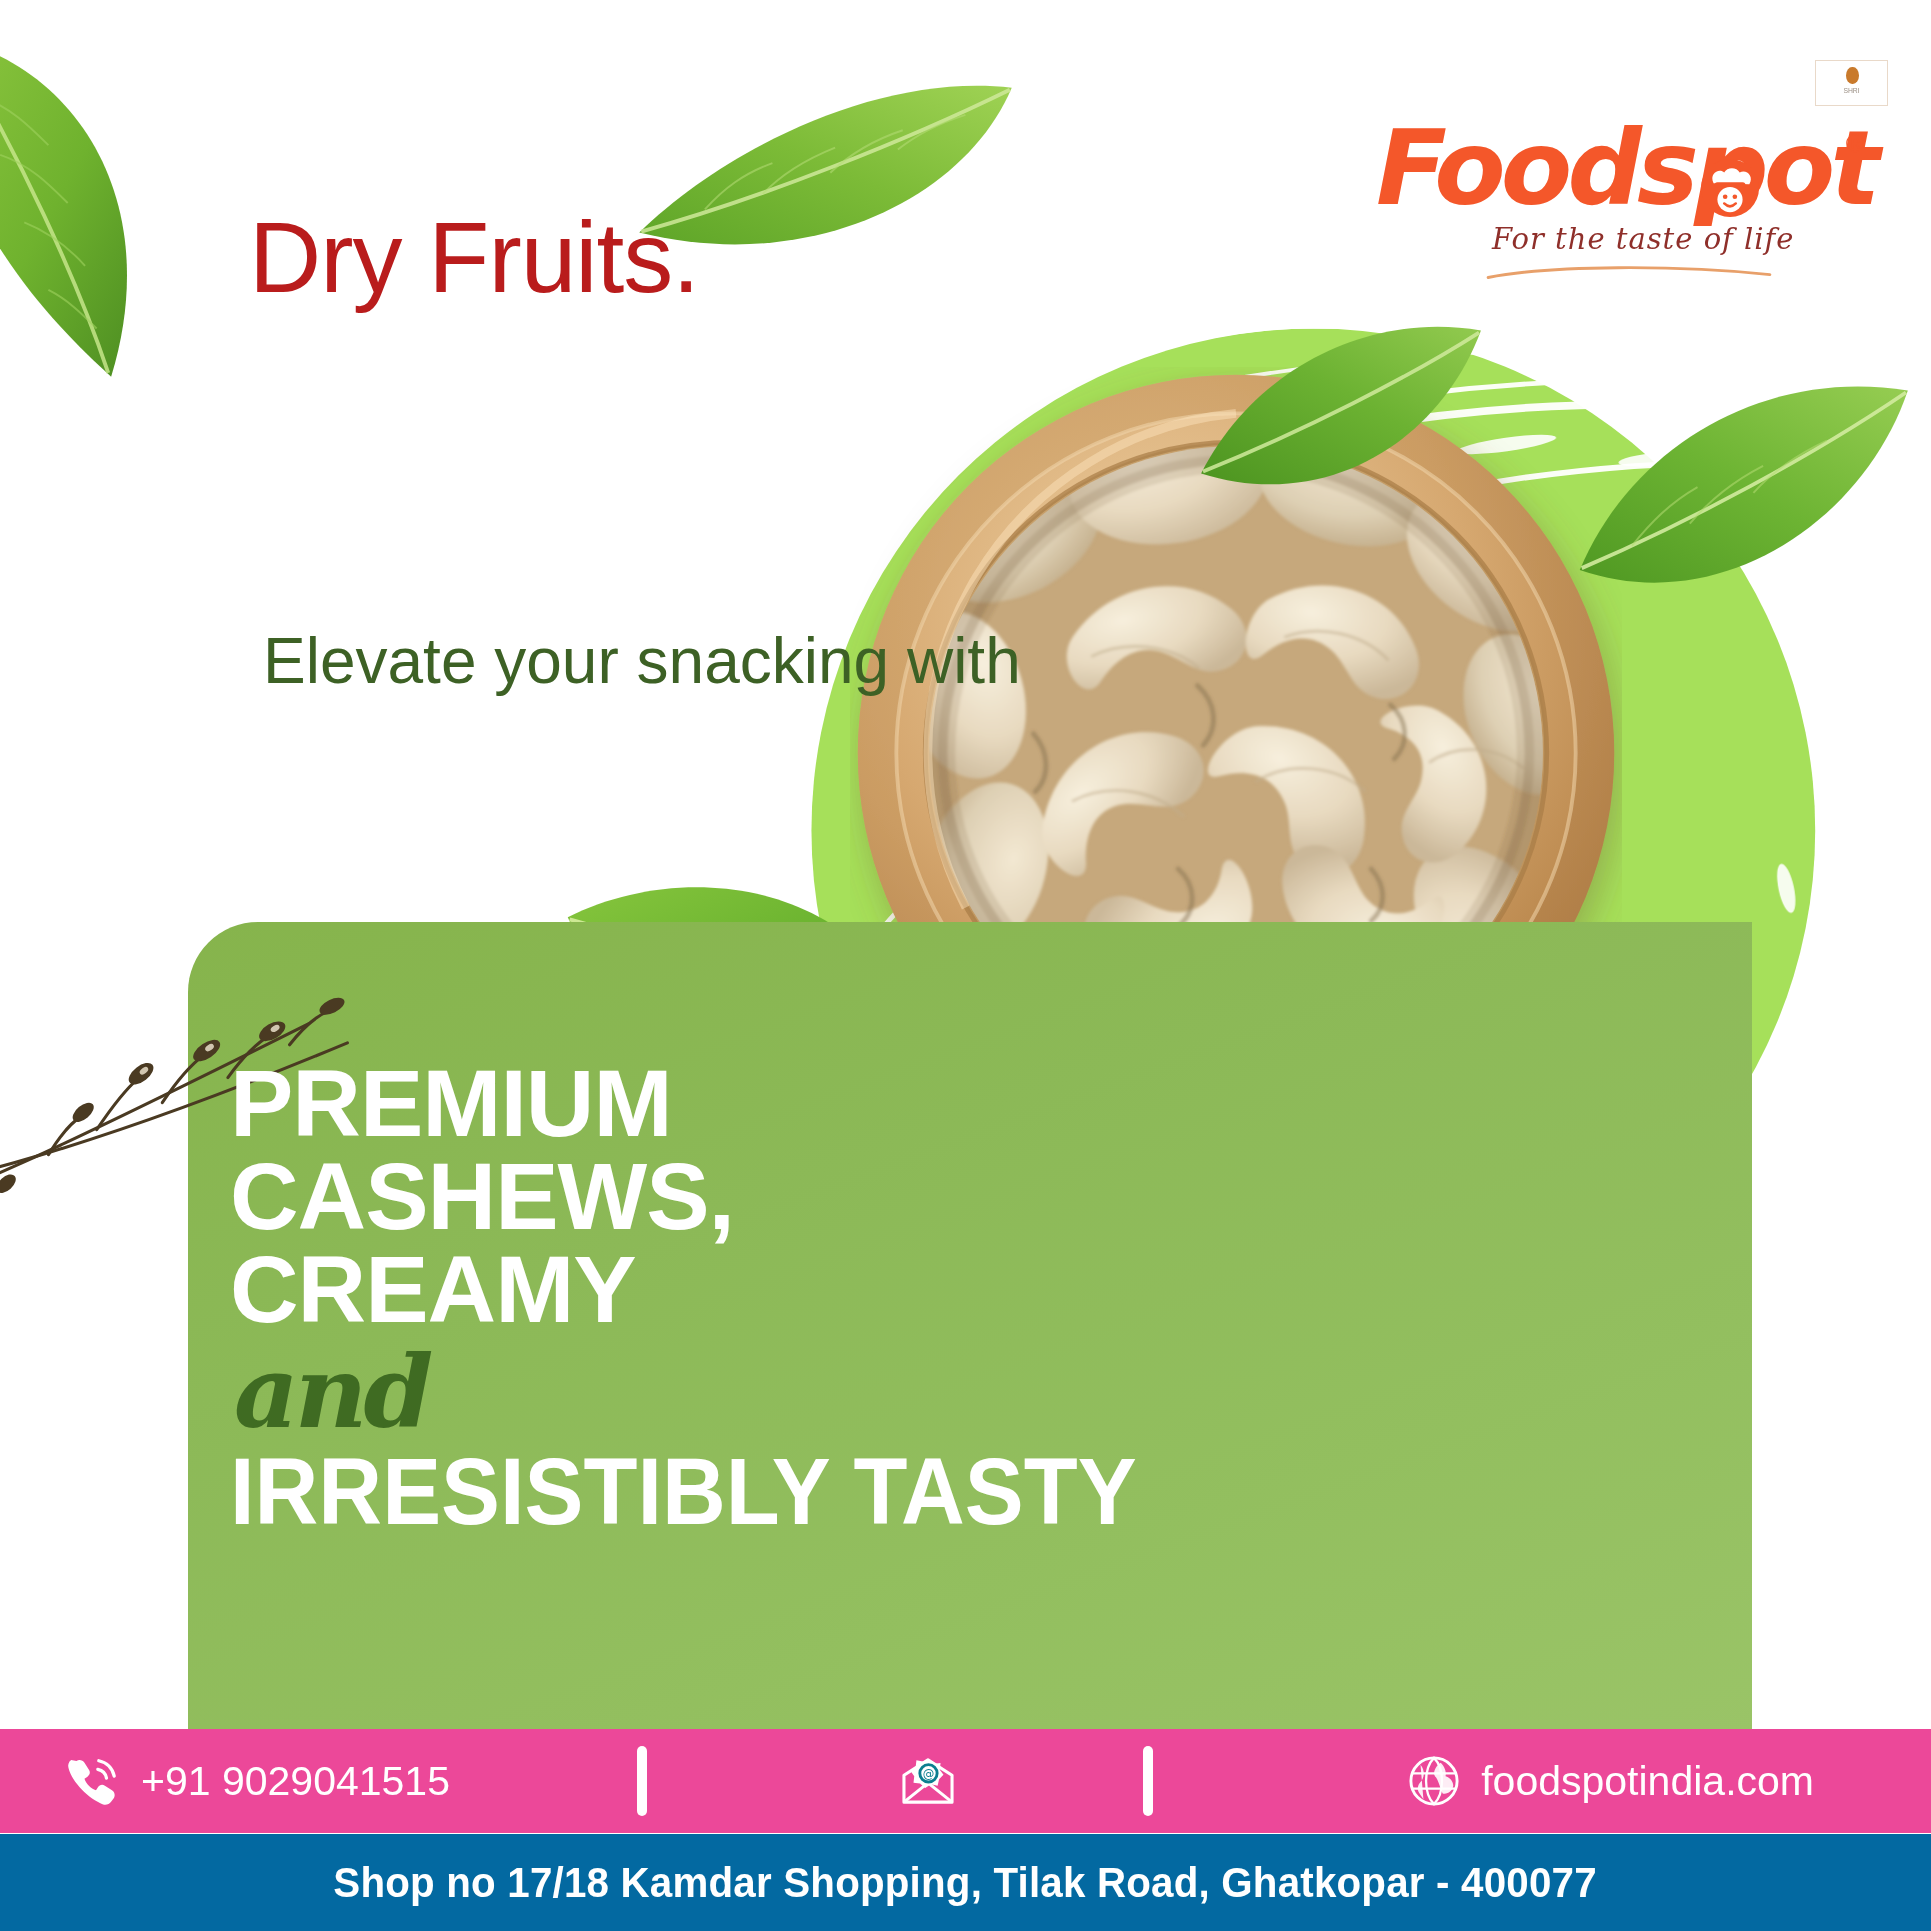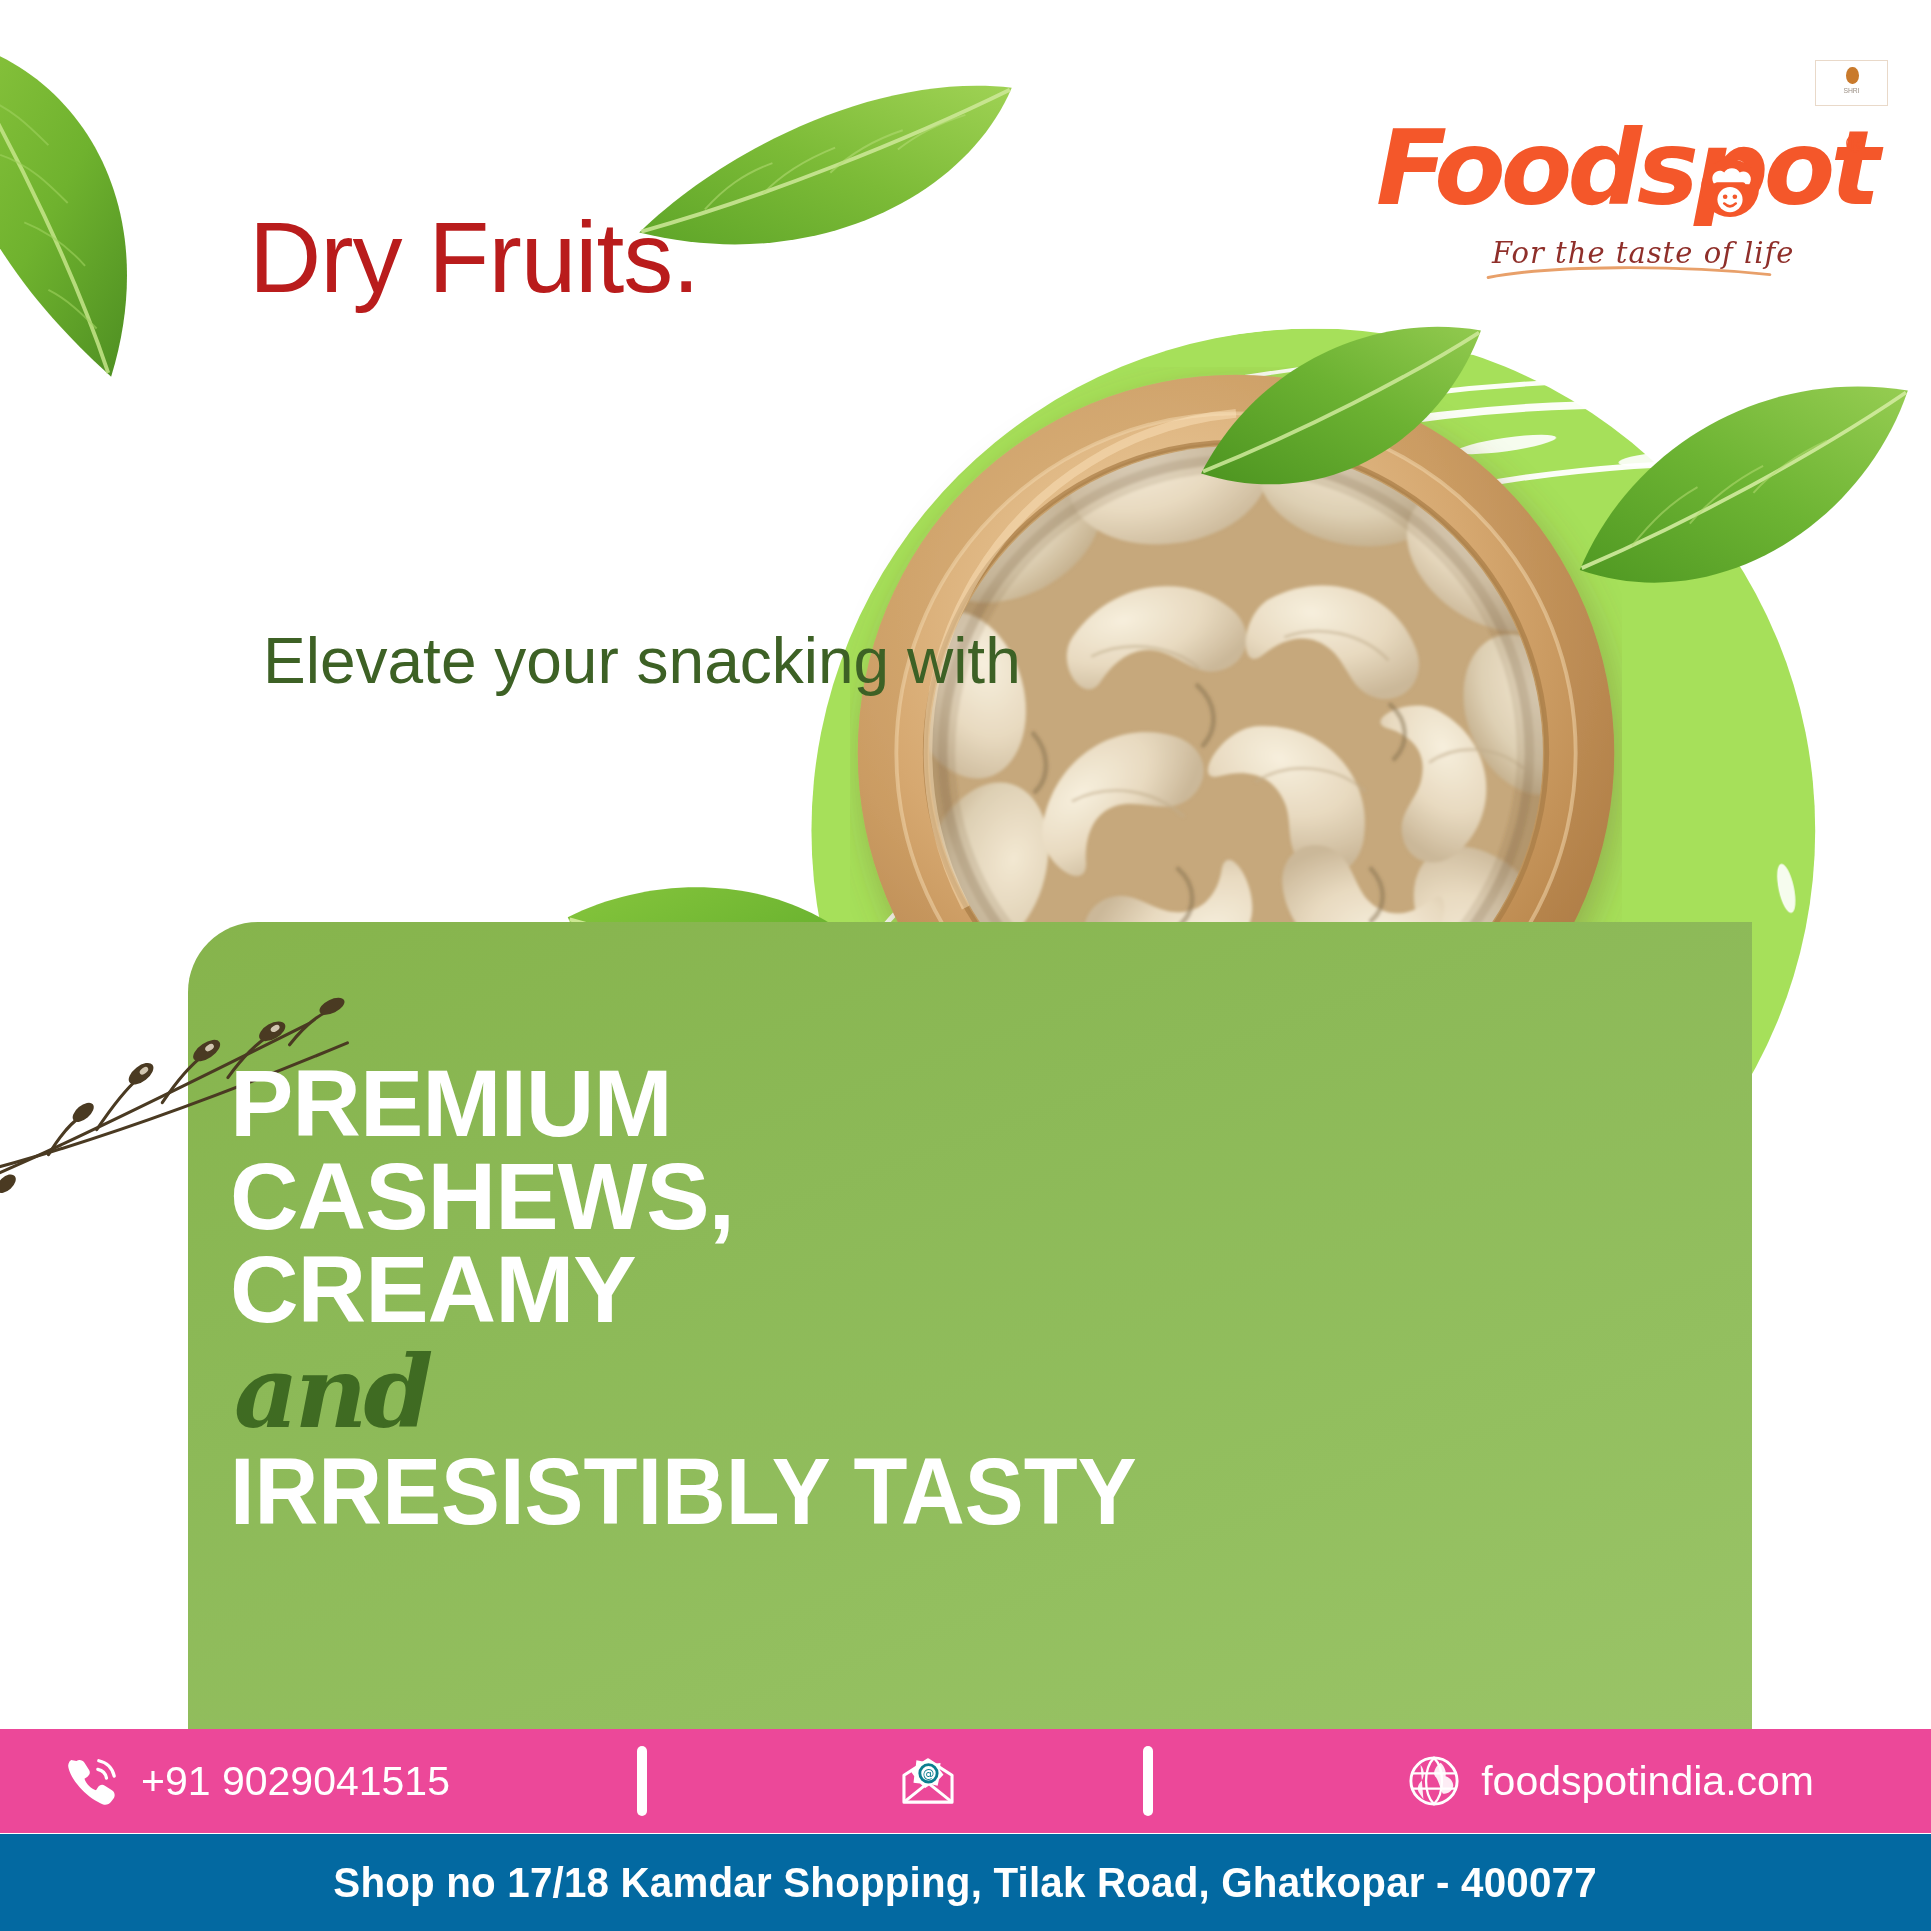--- a/index.html
+++ b/index.html
@@ -65,21 +65,21 @@
     white-space:nowrap;position:relative;
   }
   #logo-reg{
     position:absolute;right:-3.9px;top:15.4px;font-size:25px;color:#f4572a;
     font-style:normal;font-weight:400;
   }
   #chef-badge{
     position:absolute;left:324px;top:42px;width:60px;height:60px;
   }
   #logo-tag{
-    position:absolute;left:116px;top:120px;
+    position:absolute;left:116px;top:106px;
     font-family:"DejaVu Serif",serif;font-style:italic;font-size:29px;
     color:#8f2f2a;letter-spacing:1px;white-space:nowrap;
   }
   #tag-swoosh{position:absolute;left:108px;top:147px;width:290px;height:19.3px;}
   #corner-badge{
     position:absolute;left:1815px;top:60px;width:71px;height:44px;
     border:1px solid #e9d9c9;background:#fff;overflow:hidden;
   }
   #corner-badge .cb-mark{
     position:absolute;left:30px;top:5.8px;width:12.6px;height:17.4px;border-radius:50%;

